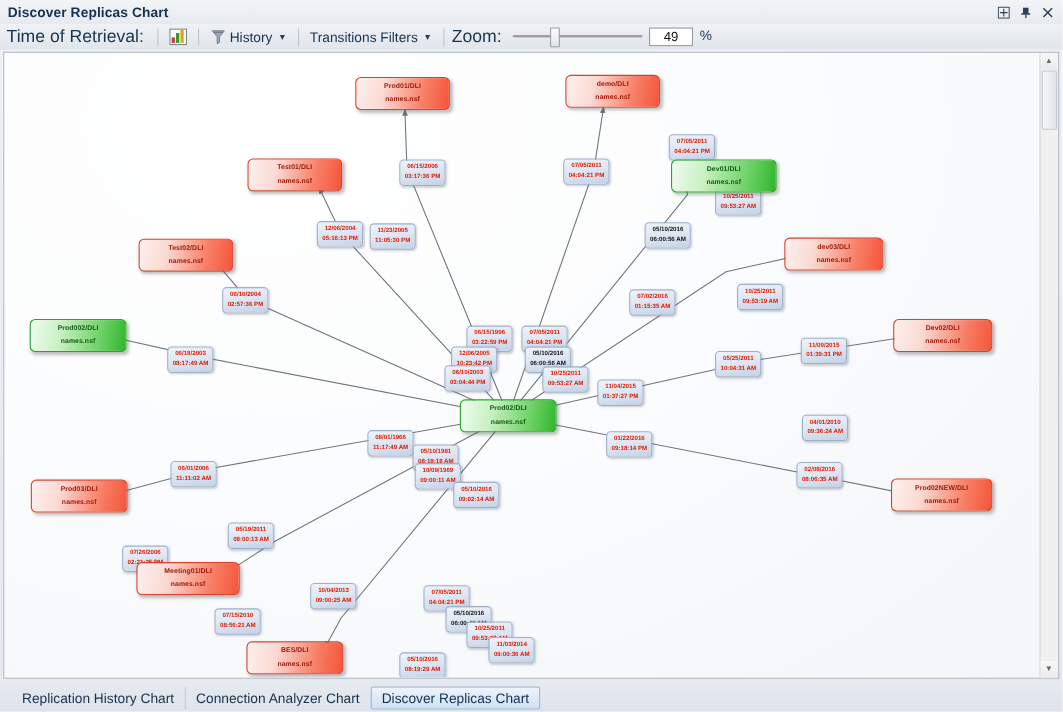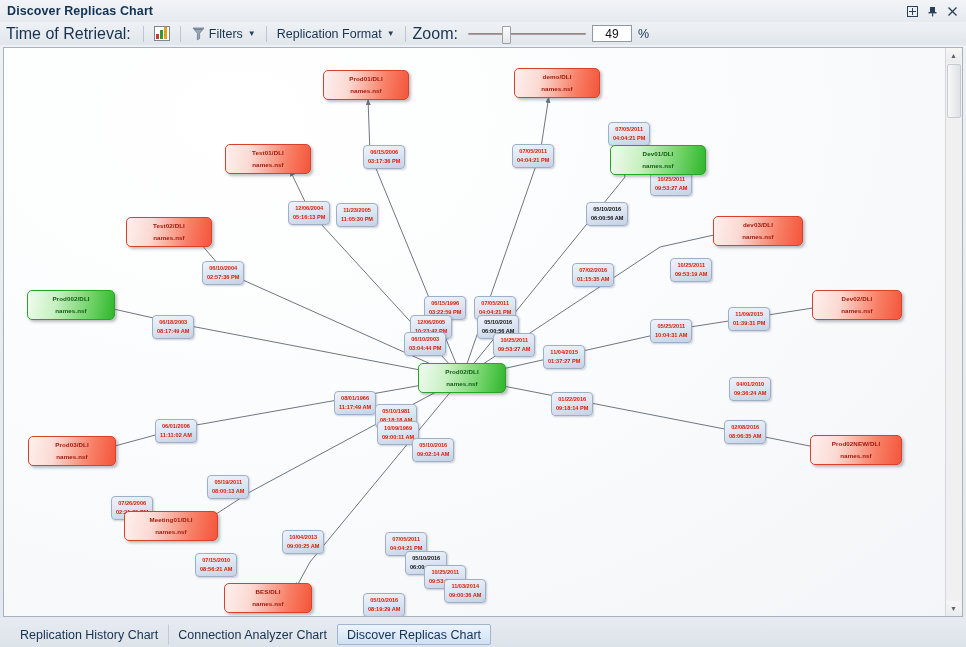--- a/index.html
+++ b/index.html
@@ -102,21 +102,21 @@
     box-sizing: border-box;
   }
   .chart-ico i { width: 3px; background: #31a531; display: block; }
   .chart-ico i:nth-child(1){ height: 5px; background:#cf3a2f; }
   .chart-ico i:nth-child(2){ height: 9px; background:#2f9b2f; }
   .chart-ico i:nth-child(3){ height: 12px; background:#e0a21c; }
 
   .filter-ico { width: 15px; height: 15px; position: relative; margin-right: 3px; }
   .filter-ico svg { display: block; }
 
-  .zoom-wrap { display: flex; align-items: center; gap: 0; }
+  .zoom-wrap { display: flex; align-items: flex-start; gap: 0; }
   .slider {
     position: relative;
     width: 118px; height: 16px;
     margin: 0 6px 0 5px;
   }
   .slider .track {
     position: absolute; top: 7px; left: 0; right: 0;
     height: 2px;
     background: linear-gradient(#8d7f7f, #b9a7a7);
     border-radius: 1px;
@@ -305,26 +305,26 @@
         </span>
     </span>
     <span class="tb-sep"></span>
     <span class="tb-btn">
       <span class="filter-ico">
         <svg width="15" height="15" viewBox="0 0 15 15">
           <path d="M2 2 L13 2 L8.6 7.3 L8.6 12.6 L6.4 13.8 L6.4 7.3 Z" fill="#9aa7b4" stroke="#6d7b8a" stroke-width="0.8"></path>
           <path d="M3.2 3.4 L11.8 3.4" stroke="#5d6b7a" stroke-width="0.7"></path>
         </svg>
       </span>
-      <span>Filters</span>
+      <span>History</span>
       <span class="caret">▼</span>
     </span>
     <span class="tb-sep"></span>
     <span class="tb-btn">
-      <span>Replication Format</span>
+      <span>Transitions Filters</span>
       <span class="caret">▼</span>
     </span>
     <span class="tb-sep"></span>
     <span class="zoom-wrap">
       <span class="tb-label">Zoom:</span>
       <span class="slider">
         <span class="track"></span>
         <span class="thumb"></span>
       </span>
       <input class="zoom-val" type="text" value="49" style="">

